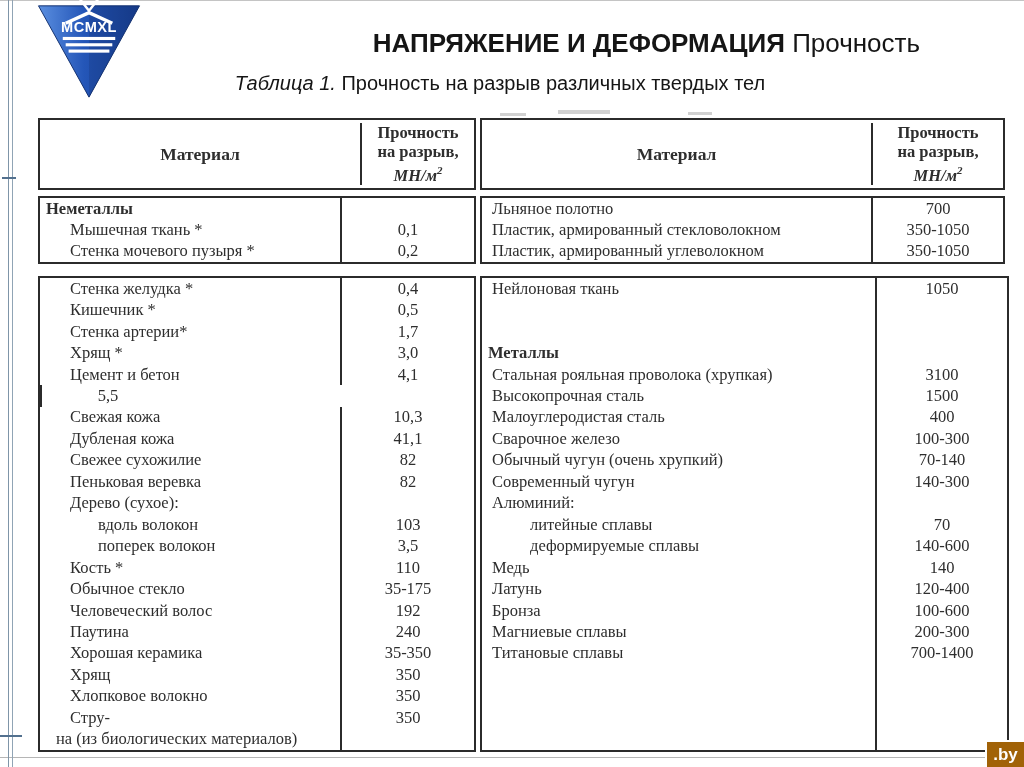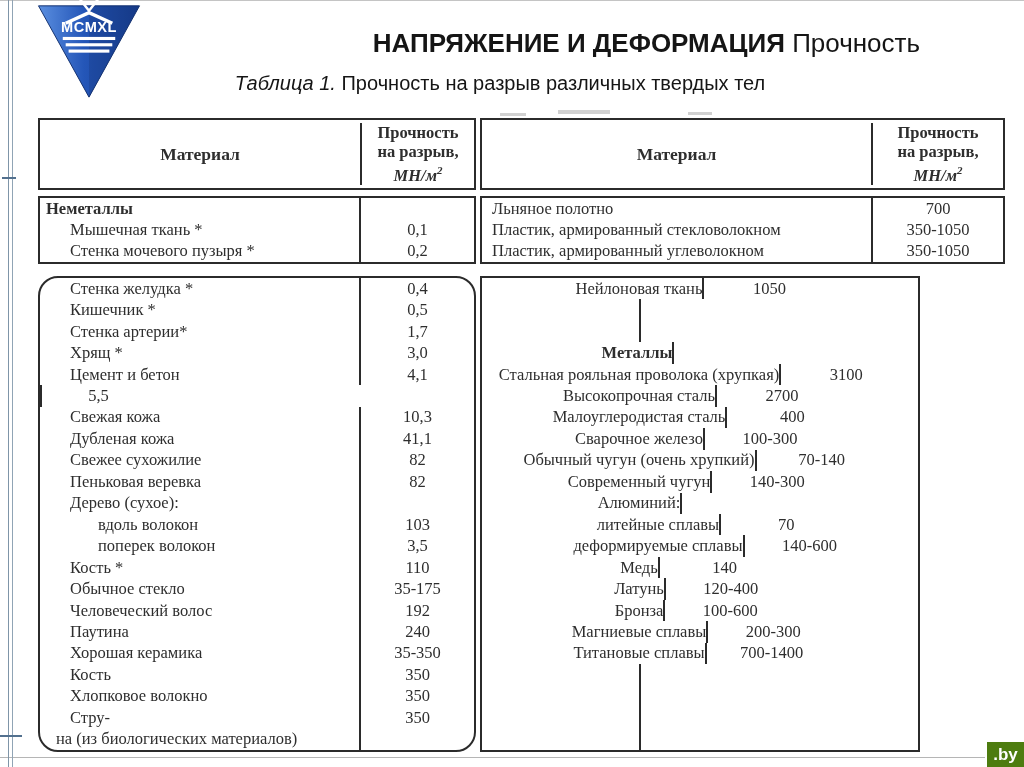--- a/index.html
+++ b/index.html
@@ -30,50 +30,50 @@
   
   .artifact { position:absolute; background:#9a9a9a; opacity:.45; }
   .a1 { left:500px; top:113px; width:26px; height:3px; }
   .a2 { left:558px; top:110px; width:52px; height:4px; }
   .a3 { left:688px; top:112px; width:24px; height:3px; }
 
   
   .tbox { position:absolute; border:2px solid #2b2b2b; background:#fff; display:flex; flex-direction:column; }
   .lt-header { left:38px;  top:118px; width:438px; height:72px; }
   .lt-g1     { left:38px;  top:196px; width:438px; height:68px; }
-  .lt-g2     { left:38px;  top:276px; width:438px; height:476px;border-radius:20px; }
+  .lt-g2     { left:38px;  top:276px; width:438px; height:476px; }
   .rt-header { left:480px; top:118px; width:525px; height:72px; }
   .rt-g1     { left:480px; top:196px; width:525px; height:68px; }
-  .rt-g2     { left:480px; top:276px; width:440px; height:476px;align-items:center; }
+  .rt-g2     { left:480px; top:276px; width:529px; height:476px; }
 
   .trow { display:flex; flex:1; min-height:0; align-items:center; }
   .lbl { flex:1; font-size:16.5px; line-height:20px; white-space:nowrap; overflow:hidden; }
   .lbl.section { font-weight:bold; padding-left:6px; }
   .lbl.item    { padding-left:30px; }
   .lbl.sub     { padding-left:58px; }
   .lbl.hang    { padding-left:16px; }
   .rt-g1 .lbl.item, .rt-g2 .lbl.item { padding-left:10px; }
   .rt-g2 .lbl.sub { padding-left:48px; }
   .val { align-self:stretch; display:flex; align-items:center; justify-content:center;
          border-left:2px solid #2b2b2b; font-size:16.5px; }
-  .lt-header .val, .lt-g1 .val, .lt-g2 .val { width:115px; }
+  .lt-header .val, .lt-g1 .val, .lt-g2 .val { width:134px; }
   .rt-header .val, .rt-g1 .val, .rt-g2 .val { width:132px; }
 
   
   .hcell-mat { flex:1; display:flex; align-items:center; justify-content:center;
                font-weight:bold; font-size:17.5px; }
   .hcell-str { display:flex; flex-direction:column; align-items:center; justify-content:center;
                border-left:2px solid #2b2b2b; font-weight:bold; font-size:16.5px; line-height:19px; }
   .lt-header .hcell-str { width:114px; }
   .rt-header .hcell-str { width:132px; }
   .hcell-str .unit { font-style:italic; }
   .hcell-str sup { font-size:11px; }
 
   
-  .badge { position:absolute; right:0; top:740px; width:39px; height:27px; background:#4d7c0f;
+  .badge { position:absolute; right:0; top:740px; width:39px; height:27px; background:#a16207;
            border-left:2px solid #fff; border-top:2px solid #fff;
            display:flex; align-items:center; justify-content:center;
            font-family:"Liberation Sans", sans-serif; font-weight:bold; font-size:17px; color:#fff; }
 </style>
 </head>
 <body>
 
 <div class="frame-top"></div>
 <div class="frame-bottom"></div>
 <div class="vrule-outer"></div>
@@ -195,21 +195,21 @@
     </div>
     <div class="trow">
       <span class="lbl item">Паутина</span>
       <span class="val">240</span>
     </div>
     <div class="trow">
       <span class="lbl item">Хорошая керамика</span>
       <span class="val">35-350</span>
     </div>
     <div class="trow">
-      <span class="lbl item">Кость</span>
+      <span class="lbl item">Хрящ</span>
       <span class="val">350</span>
     </div>
     <div class="trow">
       <span class="lbl item">Хлопковое волокно</span>
       <span class="val">350</span>
     </div>
     <div class="trow">
       <span class="lbl item">Стру-</span>
       <span class="val">350</span>
     </div>
@@ -259,21 +259,21 @@
     <div class="trow">
       <span class="lbl section">Металлы</span>
       <span class="val"></span>
     </div>
     <div class="trow">
       <span class="lbl item">Стальная рояльная проволока (хрупкая)</span>
       <span class="val">3100</span>
     </div>
     <div class="trow">
       <span class="lbl item">Высокопрочная сталь</span>
-      <span class="val">2700</span>
+      <span class="val">1500</span>
     </div>
     <div class="trow">
       <span class="lbl item">Малоуглеродистая сталь</span>
       <span class="val">400</span>
     </div>
     <div class="trow">
       <span class="lbl item">Сварочное железо</span>
       <span class="val">100-300</span>
     </div>
     <div class="trow">

